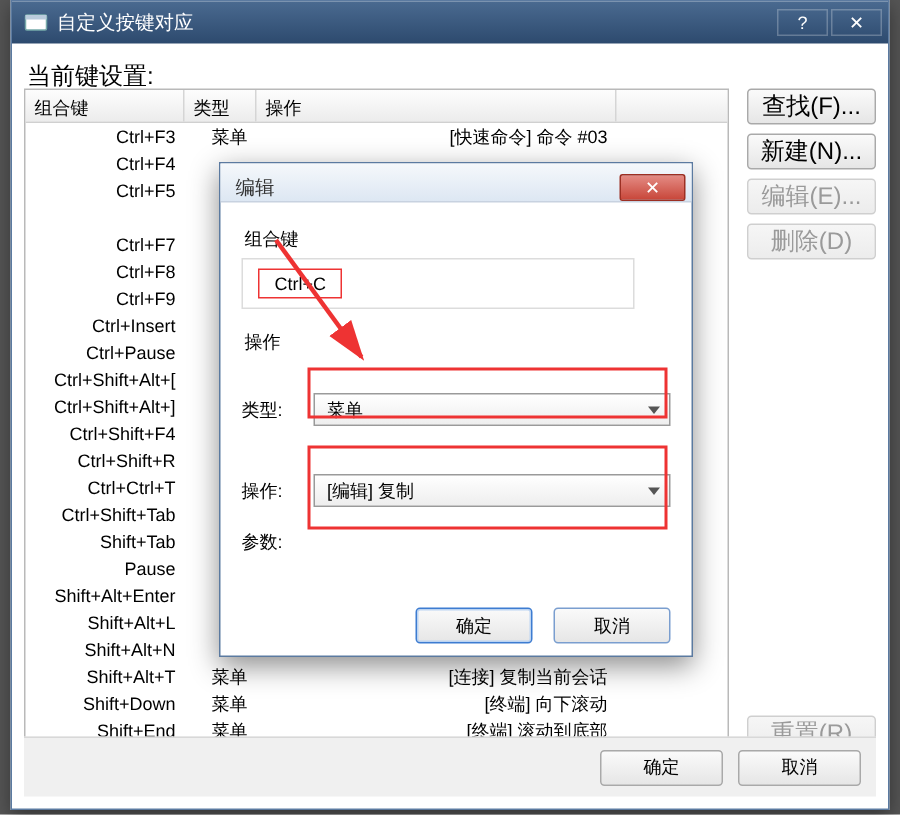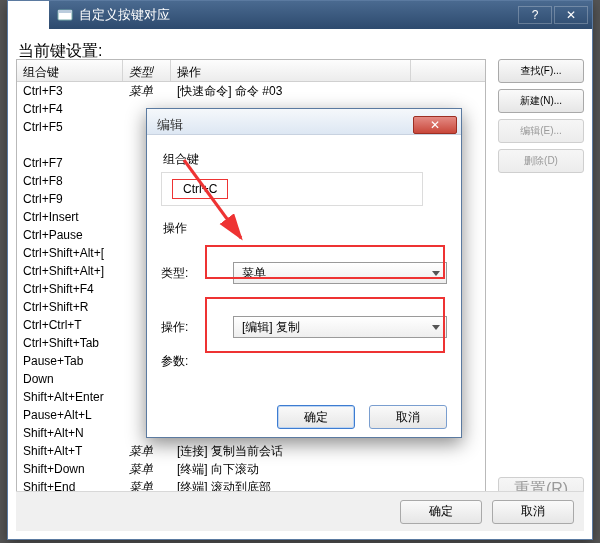--- a/index.html
+++ b/index.html
@@ -1,57 +1,57 @@
 <!DOCTYPE html>
 <html><head>
 <meta charset="utf-8">
 <style>
   * { box-sizing: border-box; font-family: "Microsoft YaHei", "Segoe UI", Tahoma, sans-serif; }
   html,body { margin:0; padding:0; }
   body { background:#555; width:600px; height:543px; overflow:hidden; position:relative; }
 
   
-  .main-window { position:absolute; left:7px; top:0; width:586px; height:540px; background:#fff; border:1px solid #5b7aa0; box-shadow:0 4px 12px rgba(0,0,0,.4);padding-left:41px; }
+  .main-window { position:absolute; left:7px; top:0; width:586px; height:540px; background:#fff; border:1px solid #5b7aa0; box-shadow:0 4px 12px rgba(0,0,0,.4); }
   .main-title-bar { height:28px; background:linear-gradient(#4a6a90,#2d4a6e); display:flex; align-items:center; padding:0 4px 0 8px; color:#fff; font-size:13px; }
   .main-title-bar .icon { width:16px; height:16px; margin-right:6px; display:inline-block; }
   .main-title-bar .spacer { flex:1; }
   .title-btn { width:34px; height:18px; margin-left:2px; display:flex; align-items:center; justify-content:center; font-size:12px; color:#fff; border:1px solid rgba(255,255,255,.25); cursor:default; }
   .main-body { position:absolute; left:8px; right:8px; top:36px; bottom:8px; }
 
   .current-settings-label { font-size:16px; margin:4px 0 4px 2px; }
 
   .list-area { position:absolute; left:0; top:22px; width:470px; height:438px; border:1px solid #b9b9b9; background:#fff; overflow:hidden; }
   .list-header { display:flex; height:22px; background:linear-gradient(#fdfdfd,#ececec); border-bottom:1px solid #d0d0d0; font-size:12px; }
   .list-header .col { padding:4px 6px; border-right:1px solid #d5d5d5; }
-  .c1 { width:106px; } .c2 { width:48px;font-style:italic; } .c3 { width:240px; } .c4 { flex:1; border-right:none!important;margin-top:48px; }
+  .c1 { width:106px; } .c2 { width:48px; } .c3 { width:240px; } .c4 { flex:1; border-right:none!important;margin-top:48px; }
   .list-rows { position:absolute; top:22px; left:0; right:0; bottom:0; overflow:hidden; font-size:12px; }
-  .row { display:flex; height:18px; line-height:18px; }
+  .row { display:flex; height:18px; line-height:18px;text-align:right; }
   .row .col { padding:0 6px; overflow:hidden; white-space:nowrap; }
 
   .side-buttons { position:absolute; right:0; top:22px; width:86px; }
-  .side-buttons button { width:86px; height:24px; margin-bottom:6px; font-size:10px; background:linear-gradient(#fafafa,#e6e6e6); border:1px solid #a9a9a9; border-radius:3px; cursor:default; }
+  .side-buttons button { width:86px; height:24px; margin-bottom:6px; font-size:16px; background:linear-gradient(#fafafa,#e6e6e6); border:1px solid #a9a9a9; border-radius:3px; cursor:default; }
   .side-buttons button[disabled] { color:#9a9a9a; background:linear-gradient(#f6f6f6,#ececec); border-color:#cfcfcf; }
 
   .bottom-bar { position:absolute; left:0; right:0; bottom:0; height:40px; border-top:1px solid #d8d8d8; background:#f0f0f0; display:flex; align-items:center; justify-content:flex-end; padding-right:10px; gap:10px; }
   .bottom-bar button { width:82px; height:24px; font-size:12px; background:linear-gradient(#fafafa,#e6e6e6); border:1px solid #a9a9a9; border-radius:3px; }
 
   
   .reset-btn { position:absolute; right:0; top:440px; width:86px; height:24px; font-size:16px; color:#9a9a9a; background:linear-gradient(#f6f6f6,#ececec); border:1px solid #cfcfcf; border-radius:3px; }
 
   
   .edit-dialog { position:absolute; left:146px; top:108px; width:316px; height:330px; background:#fff; border:1px solid #5b7aa0; box-shadow:0 6px 18px rgba(0,0,0,.45); }
   .edit-title-bar { height:26px; background:linear-gradient(#f5f8fb,#dde7f3); border-bottom:1px solid #c8d2e0; display:flex; align-items:flex-end; padding:0 4px 0 10px; font-size:13px; color:#333; }
   .edit-title-bar .spacer { flex:1; }
   .close-btn { width:44px; height:18px; background:linear-gradient(#e48b84,#c8473a); border:1px solid #9c2f23; border-radius:2px; display:flex; align-items:center; justify-content:center; color:#fff; font-size:12px; cursor:default; }
   .edit-body { position:absolute; left:14px; right:14px; top:36px; bottom:46px; font-size:12px; }
   .group-label { margin:6px 0 4px 2px; }
   .key-box { border:1px solid #dcdcdc; padding:6px 10px; width:262px; }
   .key-val { display:inline-block; border:1px solid #e33; padding:2px 10px; background:#fff; }
 
-  .form-row { display:flex; align-items:center; margin-top:22px; height:28px;gap:24px; }
+  .form-row { display:flex; align-items:center; margin-top:22px; height:28px; }
   .form-row .lab { width:48px; }
   .select-wrap { position:relative; flex:1; }
   .select { width:100%; height:22px; border:1px solid #9a9a9a; background:linear-gradient(#fff,#eee); padding:0 22px 0 8px; font-size:12px; line-height:20px; position:relative; }
   .select::after { content:""; position:absolute; right:6px; top:8px; width:0; height:0; border-left:4px solid transparent; border-right:4px solid transparent; border-top:5px solid #555; }
   .red-frame-1 { position:absolute; left:44px; top:100px; width:240px; height:34px; border:2px solid #e33; pointer-events:none; }
   .red-frame-2 { position:absolute; left:44px; top:152px; width:240px; height:56px; border:2px solid #e33; pointer-events:none; }
 
   .edit-bottom { position:absolute; left:0; right:0; bottom:0; height:40px; display:flex; align-items:center; justify-content:flex-end; padding-right:14px; gap:14px; }
   .edit-bottom button { width:78px; height:24px; font-size:12px; background:linear-gradient(#fafafa,#e6e6e6); border:1px solid #7a9ecf; border-radius:3px; }
   .edit-bottom button.primary { border-color:#3d7cd1; box-shadow:0 0 0 1px #bcd4f2 inset; }
@@ -170,39 +170,39 @@
             <div class="col c3"></div>
             <div class="col c4"></div>
           </div>
           <div class="row">
             <div class="col c1">Ctrl+Shift+Tab</div>
             <div class="col c2"></div>
             <div class="col c3"></div>
             <div class="col c4"></div>
           </div>
           <div class="row">
-            <div class="col c1">Pause+Tab</div>
-            <div class="col c2"></div>
-            <div class="col c3"></div>
-            <div class="col c4"></div>
-          </div>
-          <div class="row">
-            <div class="col c1">Down</div>
+            <div class="col c1">Shift+Tab</div>
+            <div class="col c2"></div>
+            <div class="col c3"></div>
+            <div class="col c4"></div>
+          </div>
+          <div class="row">
+            <div class="col c1">Pause</div>
             <div class="col c2"></div>
             <div class="col c3"></div>
             <div class="col c4"></div>
           </div>
           <div class="row">
             <div class="col c1">Shift+Alt+Enter</div>
             <div class="col c2"></div>
             <div class="col c3"></div>
             <div class="col c4"></div>
           </div>
           <div class="row">
-            <div class="col c1">Pause+Alt+L</div>
+            <div class="col c1">Shift+Alt+L</div>
             <div class="col c2"></div>
             <div class="col c3"></div>
             <div class="col c4"></div>
           </div>
           <div class="row">
             <div class="col c1">Shift+Alt+N</div>
             <div class="col c2"></div>
             <div class="col c3"></div>
             <div class="col c4"></div>
           </div>

